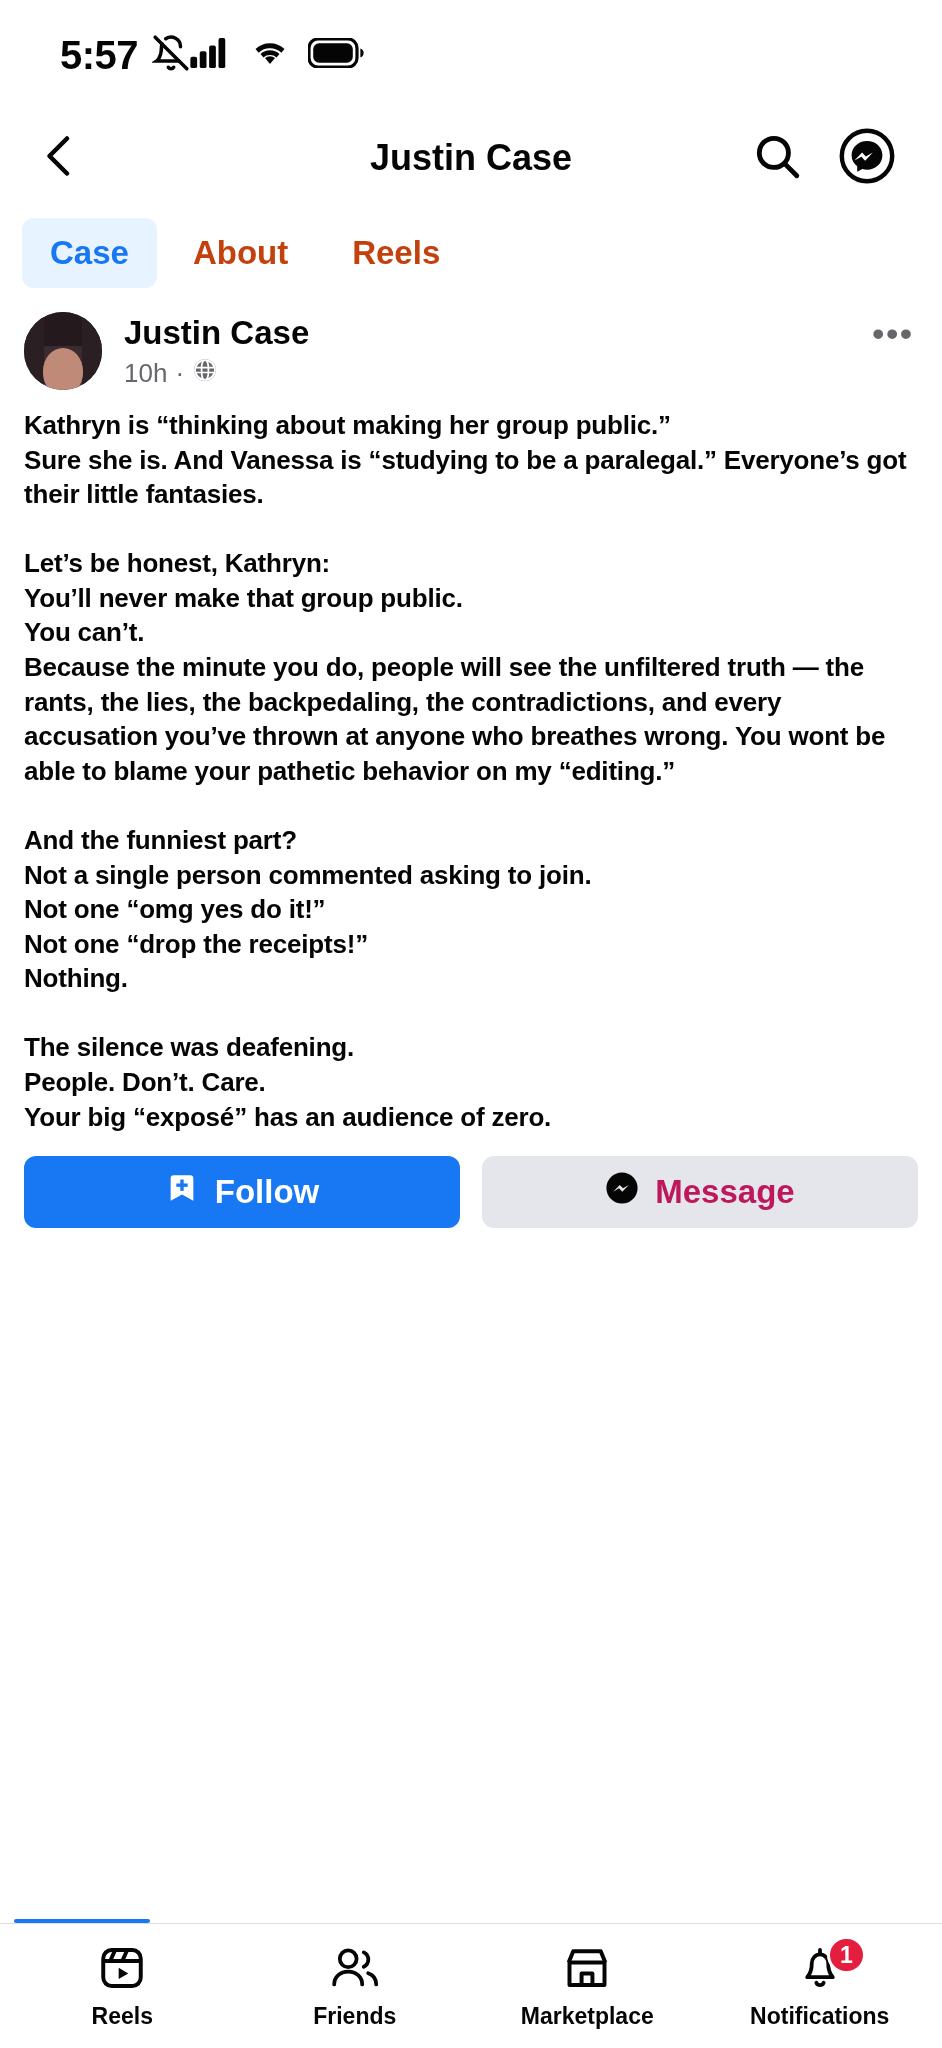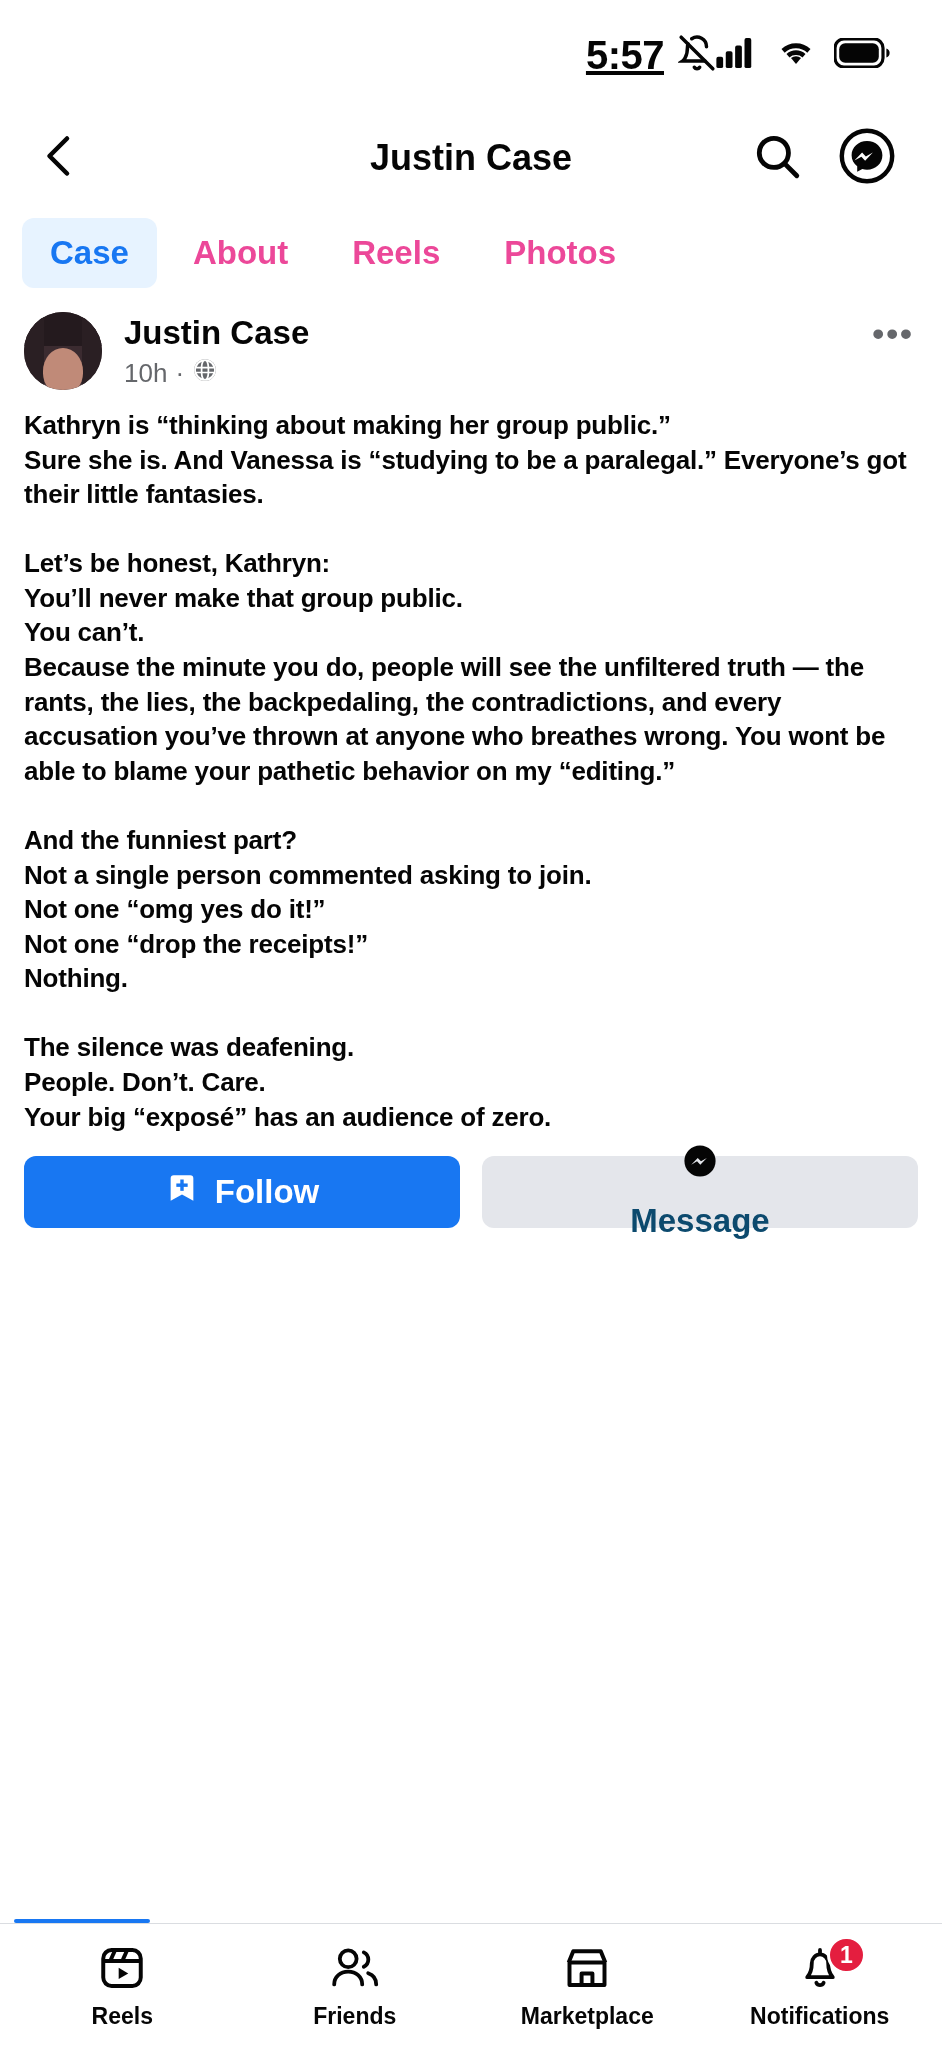--- a/index.html
+++ b/index.html
@@ -12,23 +12,22 @@
     color: #050505;
     overflow: hidden;
     position: relative;
   }
 
   
   .statusbar {
     height: 110px;
     display: flex;
     align-items: center;
-    justify-content: flex-end;
+    justify-content: flex-start;
     padding: 0 52px 0 60px;
-    text-decoration: underline;
   }
   .status-left {
     display: flex;
     align-items: center;
     gap: 14px;
   }
   .status-time {
     font-size: 40px;
     font-weight: bold;
     letter-spacing: -0.5px;
@@ -82,21 +81,21 @@
   
   .tabs {
     display: flex;
     align-items: center;
     padding: 12px 22px 14px 22px;
     gap: 8px;
   }
   .tab {
     font-size: 33px;
     font-weight: bold;
-    color: #ec4899;
+    color: #c2410c;
     padding: 16px 28px;
     border-radius: 12px;
     cursor: pointer;
     white-space: nowrap;
   }
   .tab.active {
     color: #1877f2;
     background: #e7f3ff;
   }
 
@@ -208,22 +207,21 @@
     cursor: pointer;
     border: none;
     font-family: "Liberation Sans", sans-serif;
   }
   .btn-follow {
     background: #1877f2;
     color: #ffffff;
   }
   .btn-message {
     background: #e4e6eb;
-    color: #0c4a6e;
-    flex-direction: column;
+    color: #be185d;
   }
 
   
   .bottom-wrap {
     position: absolute;
     left: 0; right: 0; bottom: 0;
     background: #fff;
   }
   .bottom-rule {
     height: 4px;
@@ -352,21 +350,20 @@
         </svg>
       </span>
     </div>
   </div>
 </div>
 
 <div class="tabs">
   <div class="tab active">Case</div>
   <div class="tab">About</div>
   <div class="tab">Reels</div>
-  <div class="tab">Photos</div>
 </div>
 
 <div class="post">
   <div class="post-header">
     <div class="avatar">
       <div class="hair"></div>
         <div class="hair2"></div>
         <div class="hair3"></div>
       <div class="face"></div>
     </div>

